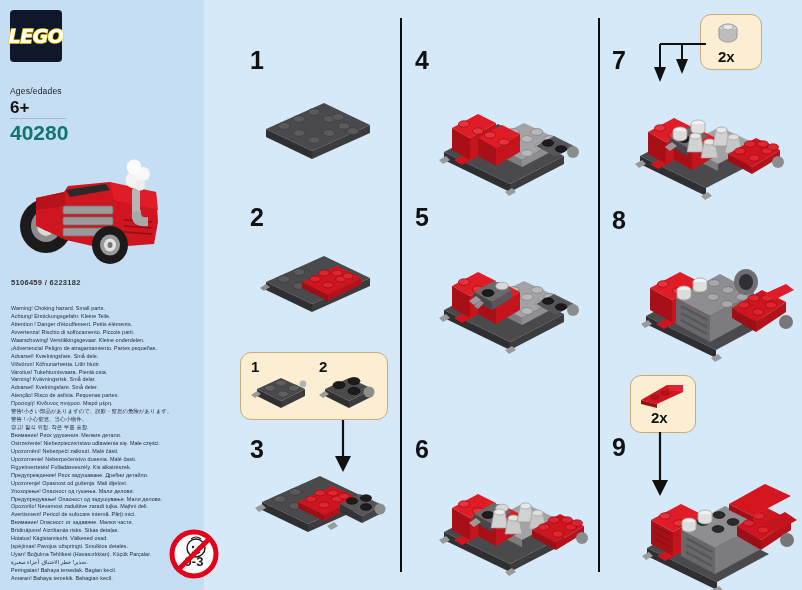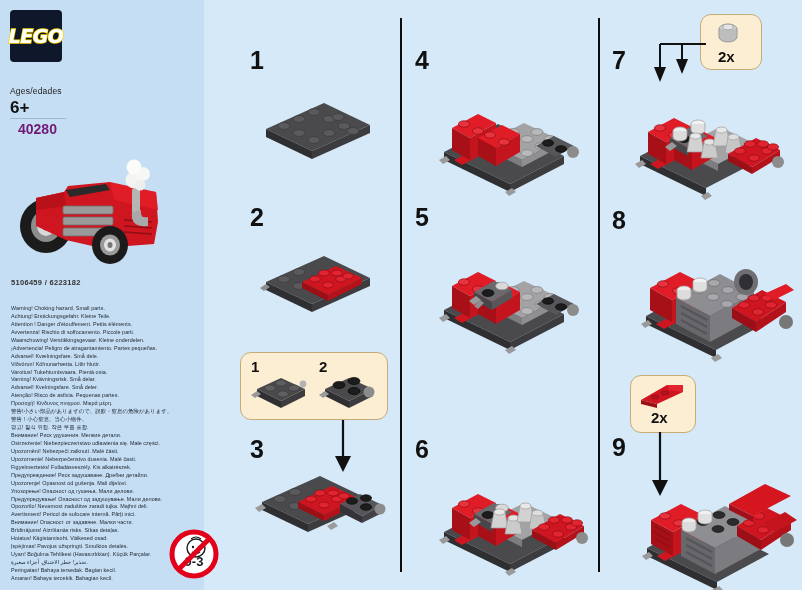--- a/index.html
+++ b/index.html
@@ -34,23 +34,22 @@
     margin-top: 24px; font-size: 8.5px; font-weight: normal;
     color: #1a1a1a; letter-spacing: 0.2px;
   }
   #age-value {
     margin-top: 3px; font-size: 17px; font-weight: bold; color: #111;
     line-height: 1; padding-bottom: 2px;
     border-bottom: 1.4px solid #9fb9cf; display: inline-block;
     min-width: 56px;
   }
   #set-number {
-    margin-top: 3px; font-size: 14px; font-weight: bold; color: #701a75;
+    margin-top: 3px; font-size: 21px; font-weight: bold; color: #0f766e;
     line-height: 1;
-    margin-left: 8px;
   }
 
   
   #hero { position: absolute; left: 6px; top: 148px; width: 190px; height: 125px; }
 
   #part-codes {
     position: absolute; left: 11px; top: 278px;
     font-size: 7.5px; font-weight: bold; color: #333;
     letter-spacing: 0.3px;
   }

